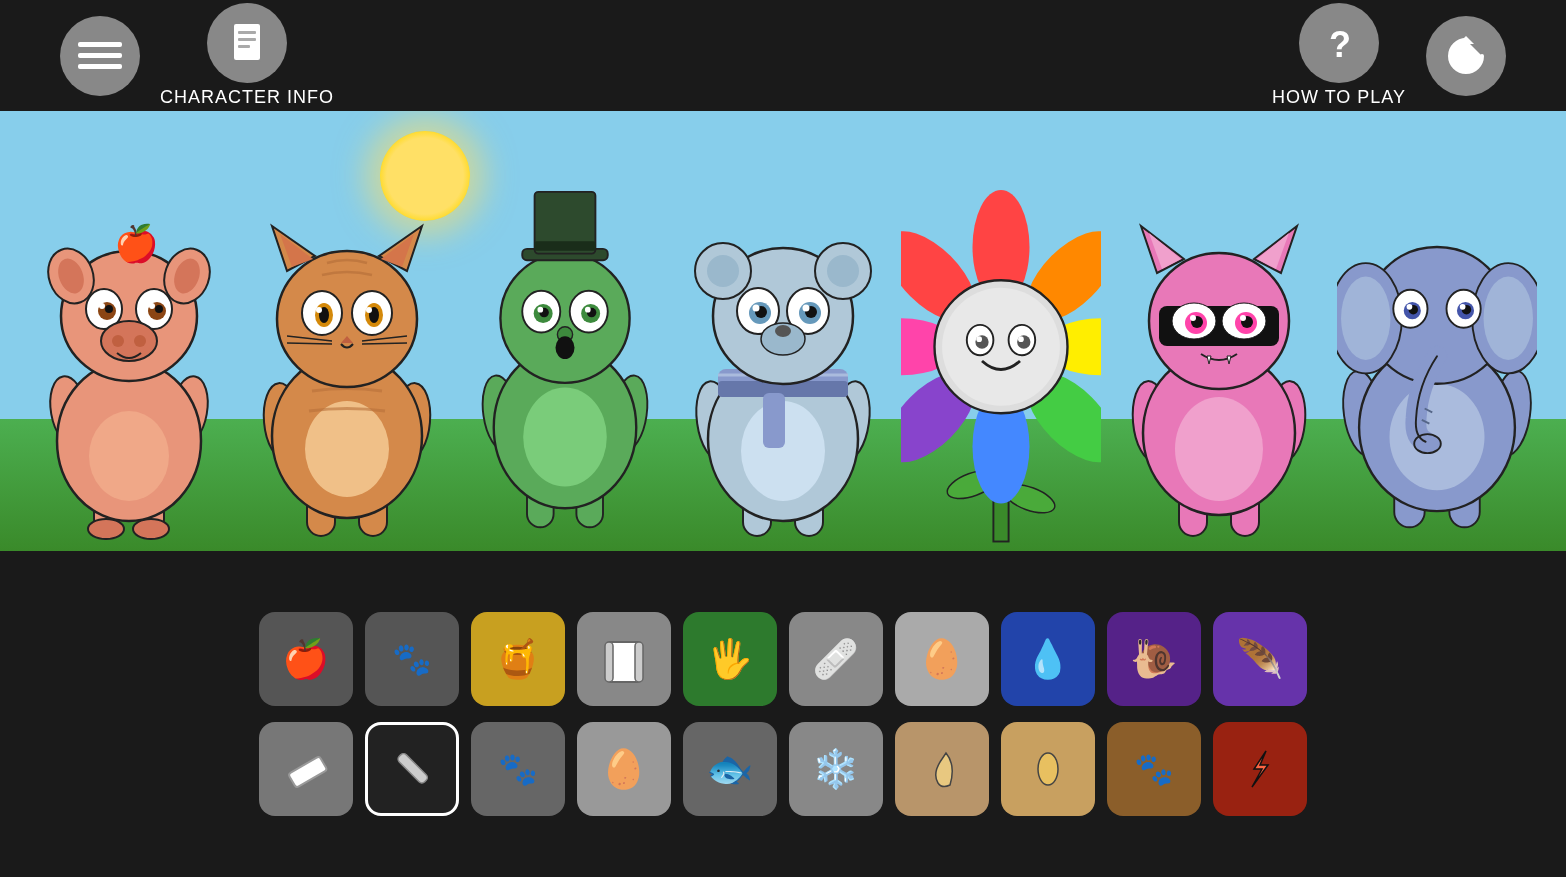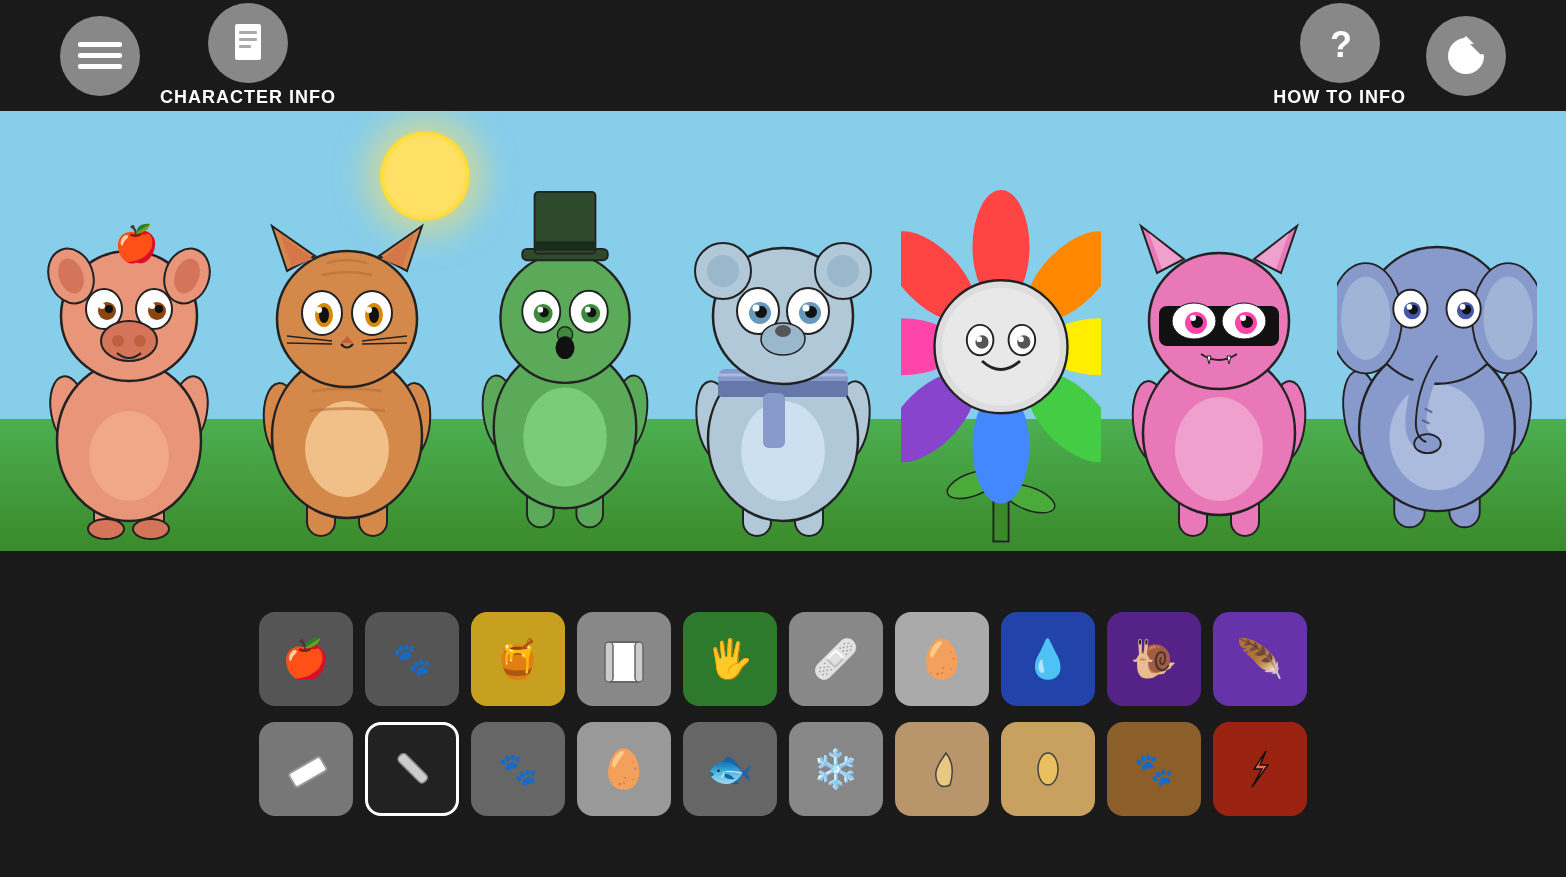--- a/index.html
+++ b/index.html
@@ -36,21 +36,21 @@
       display: flex;
       align-items: center;
       justify-content: center;
       cursor: pointer;
       flex-shrink: 0;
     }
     .top-btn svg { width: 44px; height: 44px; fill: white; }
     .top-label {
       color: white;
       font-size: 18px;
-      font-weight: bold;
+      font-weight: normal;
       letter-spacing: 1px;
       text-align: center;
     }
     .top-btn-col {
       display: flex;
       flex-direction: column;
       align-items: center;
       gap: 4px;
     }
 
@@ -177,21 +177,21 @@
     </div>
   </div>
 
   <div class="top-btn-group">
     <div class="top-btn-col">
       <div class="top-btn">
         <svg viewBox="0 0 44 44" fill="white">
             <text x="12" y="36" font-size="36" font-weight="bold" fill="white">?</text>
           </svg>
       </div>
-      <div class="top-label">HOW TO INFO</div>
+      <div class="top-label">HOW TO PLAY</div>
     </div>
     <div class="top-btn">
       <svg viewBox="0 0 44 44" fill="none" stroke="white" stroke-width="4">
         <path d="M38 22 A16 16 0 1 1 22 6" stroke-linecap="round"></path>
         <polygon points="22,2 30,10 14,10" fill="white" stroke="none"></polygon>
       </svg>
     </div>
   </div>
 </div>
 

